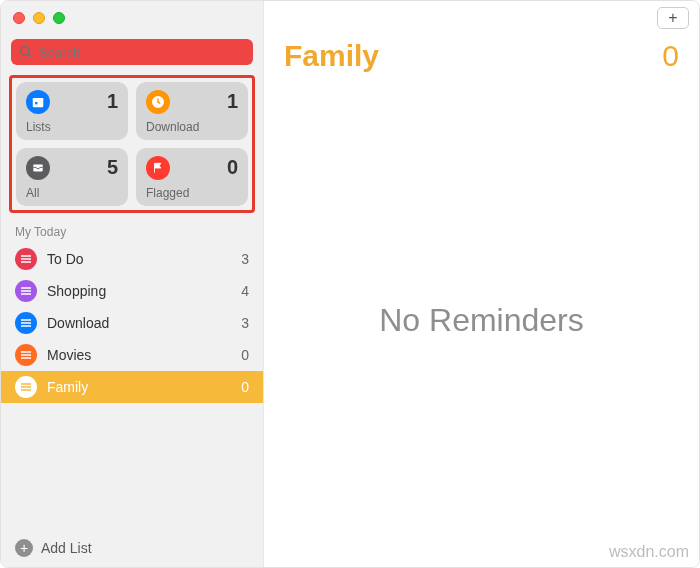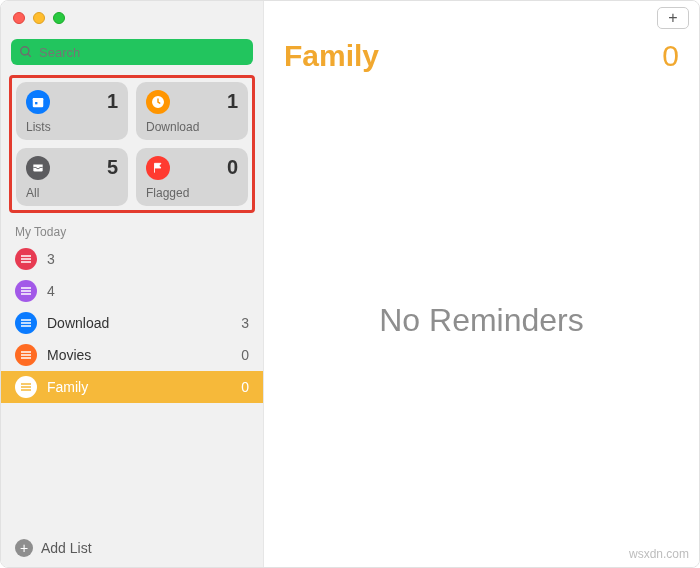--- a/index.html
+++ b/index.html
@@ -5,21 +5,21 @@
 * { box-sizing: border-box; margin: 0; padding: 0; font-family: -apple-system, "Helvetica Neue", Arial, sans-serif; }
 html, body { width: 700px; height: 568px; overflow: hidden; }
 .window { display: flex; width: 100%; height: 100%; background: #fff; border-radius: 8px; overflow: hidden; border: 1px solid #e1e1e1; }
 .sidebar { width: 263px; background: #f1f1f1; display: flex; flex-direction: column; border-right: 1px solid #e6e6e6; }
 .titlebar { height: 34px; display: flex; align-items: center; padding: 0 12px; gap: 8px; }
 .dot { width: 12px; height: 12px; border-radius: 50%; }
 .dot.red { background: #ff5f57; border: 0.5px solid #e0443e; }
 .dot.yellow { background: #ffbd2e; border: 0.5px solid #dea123; }
 .dot.green { background: #28c940; border: 0.5px solid #1aab29; }
 .search { margin: 4px 10px 10px 10px; position: relative; }
-.search input { width: 100%; height: 26px; border-radius: 6px; border: none; background: #22c55e; padding: 0 8px 0 28px; font-size: 13px; color: #333; outline: none; }
+.search input { width: 100%; height: 26px; border-radius: 6px; border: none; background: #ef4444; padding: 0 8px 0 28px; font-size: 13px; color: #333; outline: none; }
 .search .icon { position: absolute; left: 8px; top: 50%; transform: translateY(-50%); color: #6e6e6e; }
 .grid-wrap { margin: 0 8px; }
 .grid-highlight { border: 3px solid #e33b2e; padding: 4px; border-radius: 4px; }
 .tile-grid { display: grid; grid-template-columns: 1fr 1fr; gap: 8px; }
 .tile { background: #d6d6d6; border-radius: 10px; padding: 8px 10px 6px 10px; height: 58px; display: flex; flex-direction: column; justify-content: space-between; cursor: pointer; }
 .tile-top { display: flex; justify-content: space-between; align-items: flex-start; }
 .tile .num { font-size: 20px; font-weight: 600; color: #333; }
 .tile .label { font-size: 12px; color: #666; }
 .tile-icon { width: 24px; height: 24px; border-radius: 50%; display: flex; align-items: center; justify-content: center; color: #fff; }
 .section-title { font-size: 12px; color: #888; padding: 12px 14px 4px 14px; }
@@ -34,21 +34,21 @@
 .sidebar-spacer { flex: 1; }
 .add-list { display: flex; align-items: center; padding: 10px 14px; gap: 8px; cursor: pointer; color: #5a5a5a; font-size: 14px; }
 .add-list .plus { width: 18px; height: 18px; border-radius: 50%; background: #8e8e8e; color: #fff; display: flex; align-items: center; justify-content: center; font-size: 14px; line-height: 1; }
 .main { flex: 1; background: #fff; display: flex; flex-direction: column; position: relative; }
 .toolbar { height: 34px; display: flex; align-items: center; justify-content: flex-end; padding: 0 10px; }
 .add-btn { width: 32px; height: 22px; border-radius: 5px; border: 1px solid #ccc; background: #fff; display: flex; align-items: center; justify-content: center; color: #555; cursor: pointer; font-size: 16px; }
 .header-row { display: flex; justify-content: space-between; align-items: center; padding: 4px 20px 0 20px; }
 .header-title { font-size: 30px; font-weight: 700; color: #f1a82f; }
 .header-count { font-size: 30px; font-weight: 400; color: #f1a82f; }
 .empty { flex: 1; display: flex; align-items: center; justify-content: center; color: #8e8e8e; font-size: 32px; font-weight: 400; }
-.watermark { position: absolute; bottom: 6px; right: 10px; font-size: 12px; color: #bdbdbd; }
+.watermark { position: absolute; bottom: 6px; right: 10px; font-size: 16px; color: #bdbdbd; }
 svg { display: block; }
 .bullet-lines { width: 10px; height: 8px; }
 </style>
 </head>
 <body>
 
 <div class="window">
   <div class="sidebar">
     <div class="titlebar">
       <div class="dot red"></div>
@@ -130,30 +130,32 @@
 
     <div class="list-items">
       <div class="list-item">
         <div class="bullet" style="background:#e73b52">
             <svg class="bullet-lines" viewBox="0 0 10 8">
               <line x1="0" y1="1" x2="10" y2="1" stroke="#fff" stroke-width="1.5"></line>
               <line x1="0" y1="4" x2="10" y2="4" stroke="#fff" stroke-width="1.5"></line>
               <line x1="0" y1="7" x2="10" y2="7" stroke="#fff" stroke-width="1.5"></line>
             </svg>
           </div>
+        <div class="name">To Do</div>
         <div class="count">3</div>
       </div>
       <div class="list-item">
         <div class="bullet" style="background:#a259e8">
             <svg class="bullet-lines" viewBox="0 0 10 8">
               <line x1="0" y1="1" x2="10" y2="1" stroke="#fff" stroke-width="1.5"></line>
               <line x1="0" y1="4" x2="10" y2="4" stroke="#fff" stroke-width="1.5"></line>
               <line x1="0" y1="7" x2="10" y2="7" stroke="#fff" stroke-width="1.5"></line>
             </svg>
           </div>
+        <div class="name">Shopping</div>
         <div class="count">4</div>
       </div>
       <div class="list-item">
         <div class="bullet" style="background:#0a7bff">
             <svg class="bullet-lines" viewBox="0 0 10 8">
               <line x1="0" y1="1" x2="10" y2="1" stroke="#fff" stroke-width="1.5"></line>
               <line x1="0" y1="4" x2="10" y2="4" stroke="#fff" stroke-width="1.5"></line>
               <line x1="0" y1="7" x2="10" y2="7" stroke="#fff" stroke-width="1.5"></line>
             </svg>
           </div>

